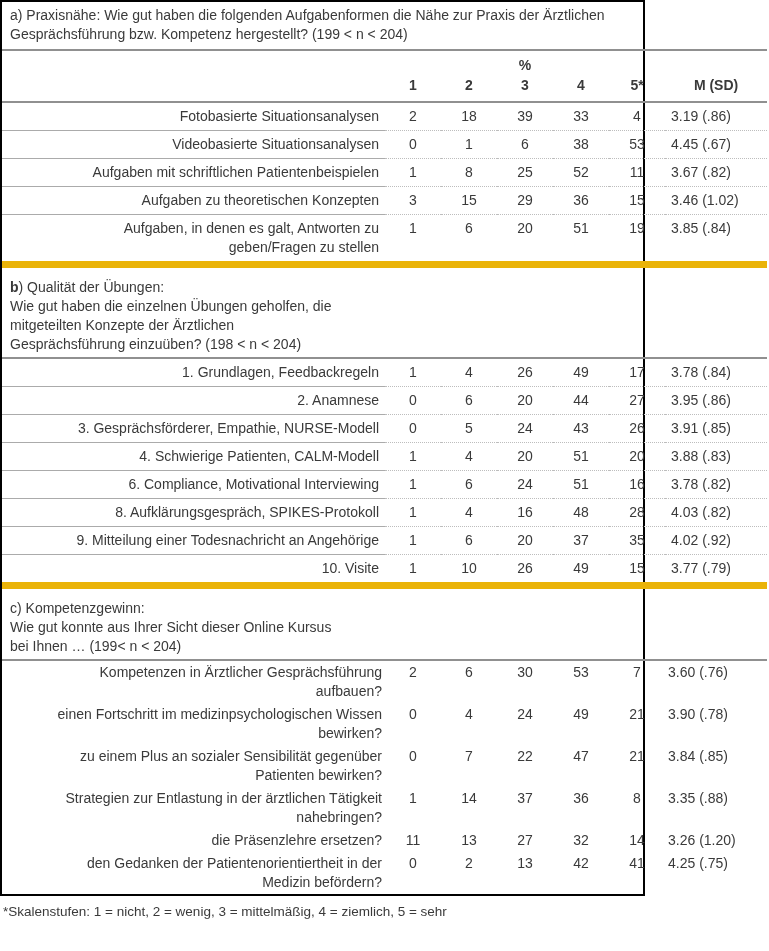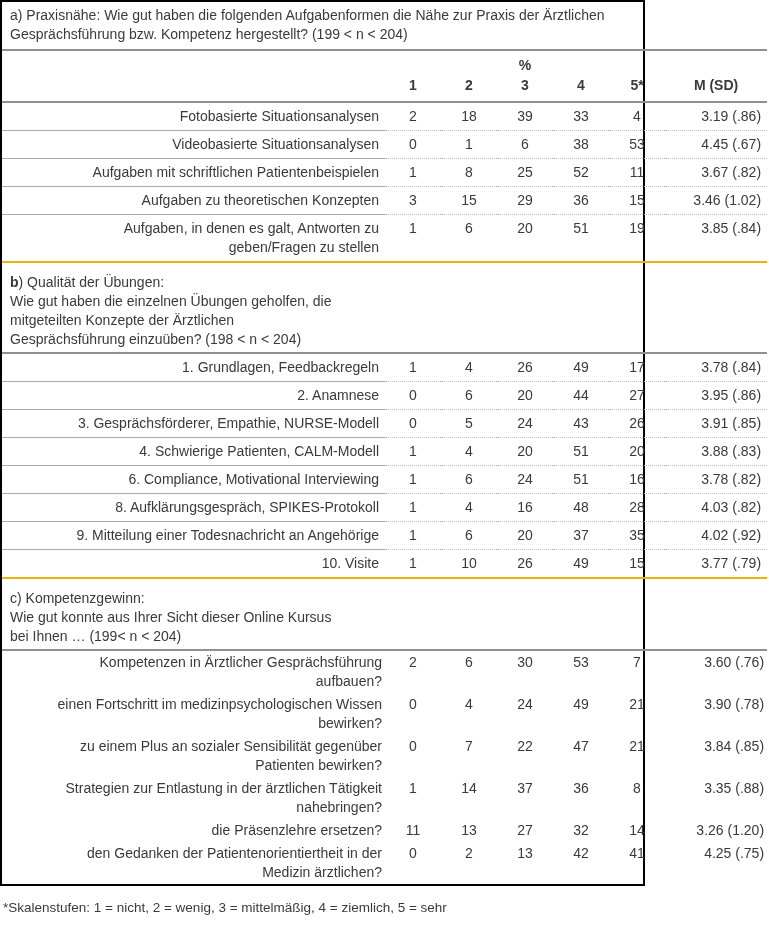--- a/index.html
+++ b/index.html
@@ -59,32 +59,32 @@
   }
   tr.ch th { text-align: center; font-weight: bold; }
 
   
   tr.r-ab td { padding: 4px 6px; }
   tr.r-ab td.lab { border-bottom: 1px solid #ababab; }
   tr.r-ab td.num, tr.r-ab td.msd { border-bottom: 1px dotted #bdbdbd; }
 
   
   tr.sec-end td.lab, tr.sec-end td.num, tr.sec-end td.msd {
-    border-bottom: 2px solid #eab308;
+    border-bottom: 7px solid #eab308;
   }
 
   
   tr.r-c td { padding: 2px 3px; border-bottom: none; }
 
   td.lab { text-align: right; padding-left: 8px !important; padding-right: 4px; }
   td.num, th.num { text-align: center; }
-  td.msd, th.msd { text-align: right; white-space: nowrap; }
+  td.msd, th.msd { text-align: left; white-space: nowrap; }
 
   .footnote {
-    margin-top: 12px;
+    margin-top: 6px;
     padding-left: 3px;
     font-size: 13.5px;
     line-height: 19px;
     color: #3a3a3a;
   }
 </style>
 </head>
 <body>
 
 <div class="page">
@@ -346,21 +346,21 @@
             <td class="num">11</td>
             <td class="num">13</td>
             <td class="num">27</td>
             <td class="num">32</td>
             <td class="num">14</td>
             <td class="msd">3.26 (1.20)</td>
           </tr>
           <tr class="r-c">
             <td class="lab">
               <div>den Gedanken der Patientenorientiertheit in der</div>
-              <div>Medizin ärztlichen?</div>
+              <div>Medizin befördern?</div>
             </td>
             <td class="num">0</td>
             <td class="num">2</td>
             <td class="num">13</td>
             <td class="num">42</td>
             <td class="num">41</td>
             <td class="msd">4.25 (.75)</td>
           </tr>
         </tbody>
     </table>

